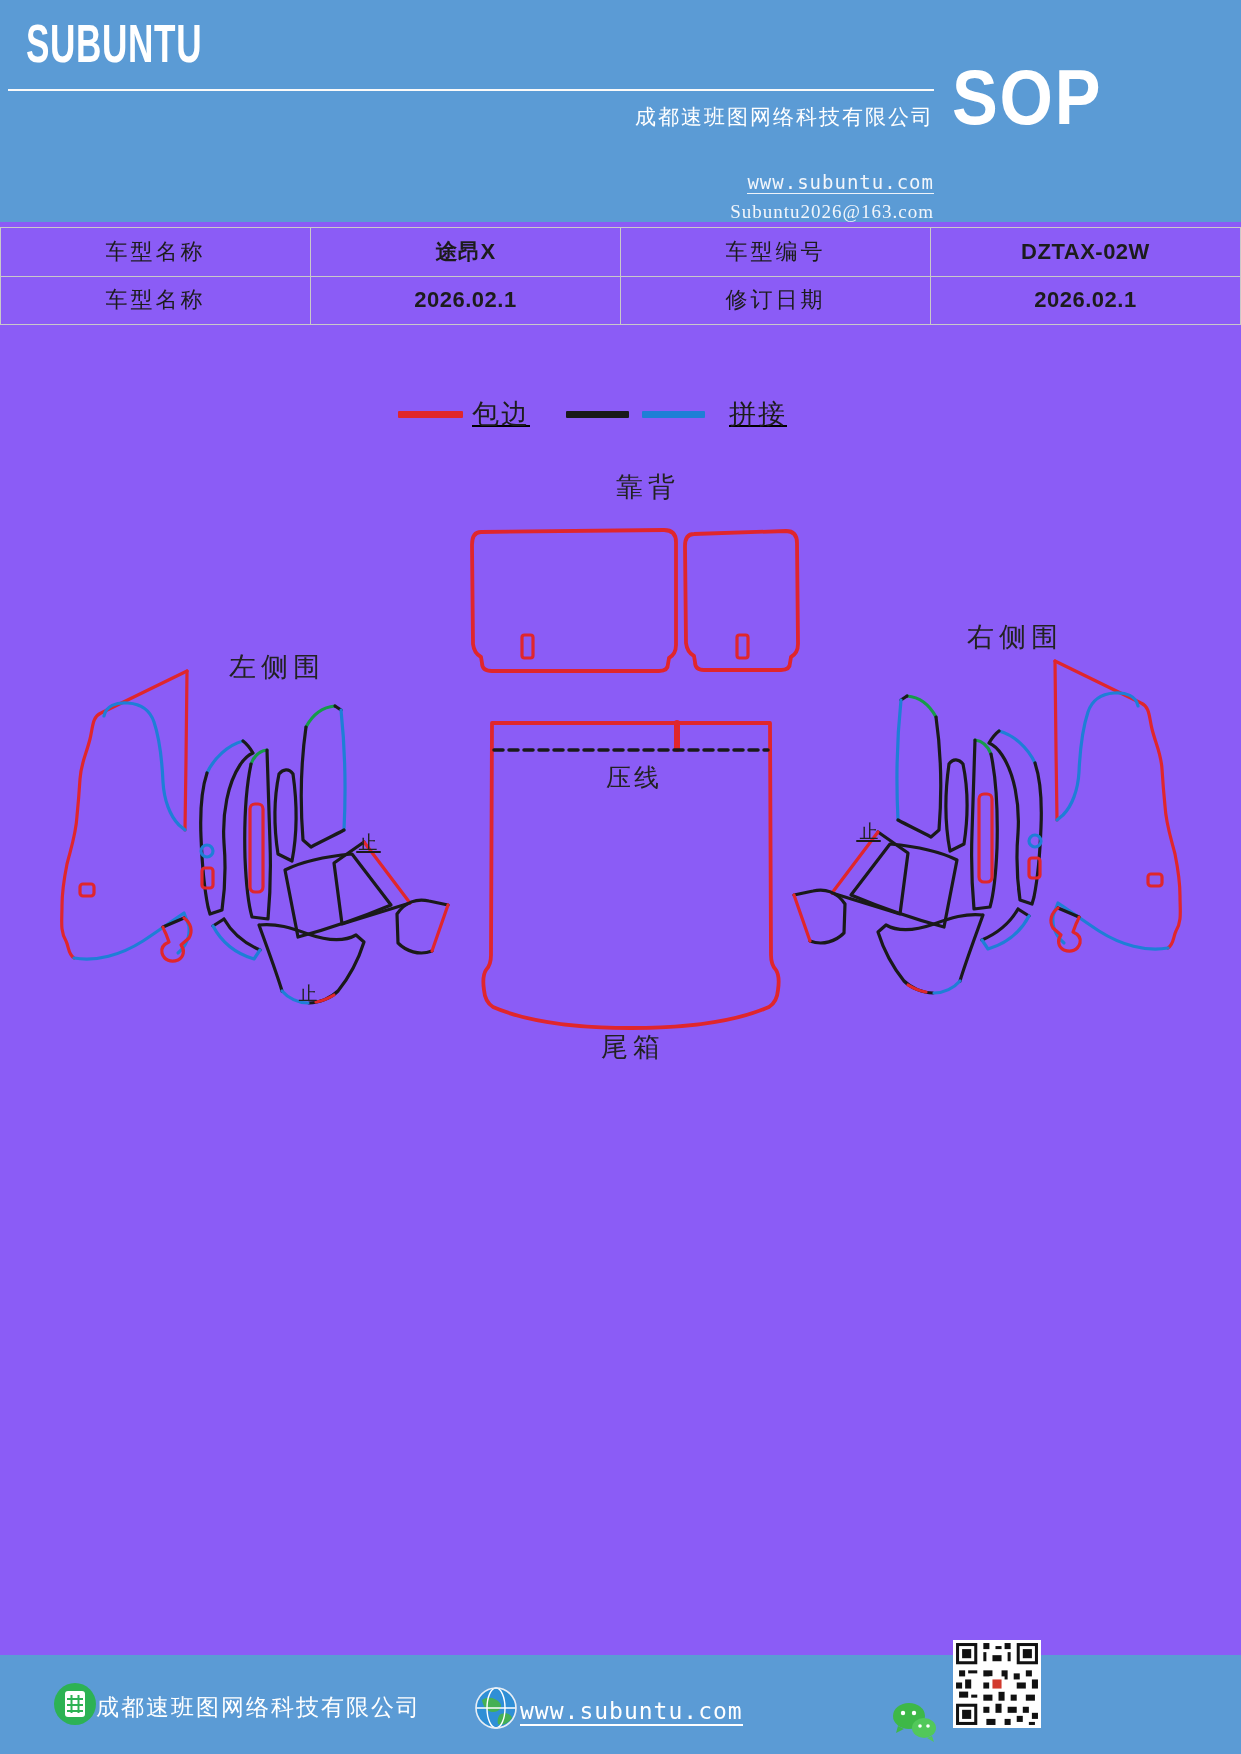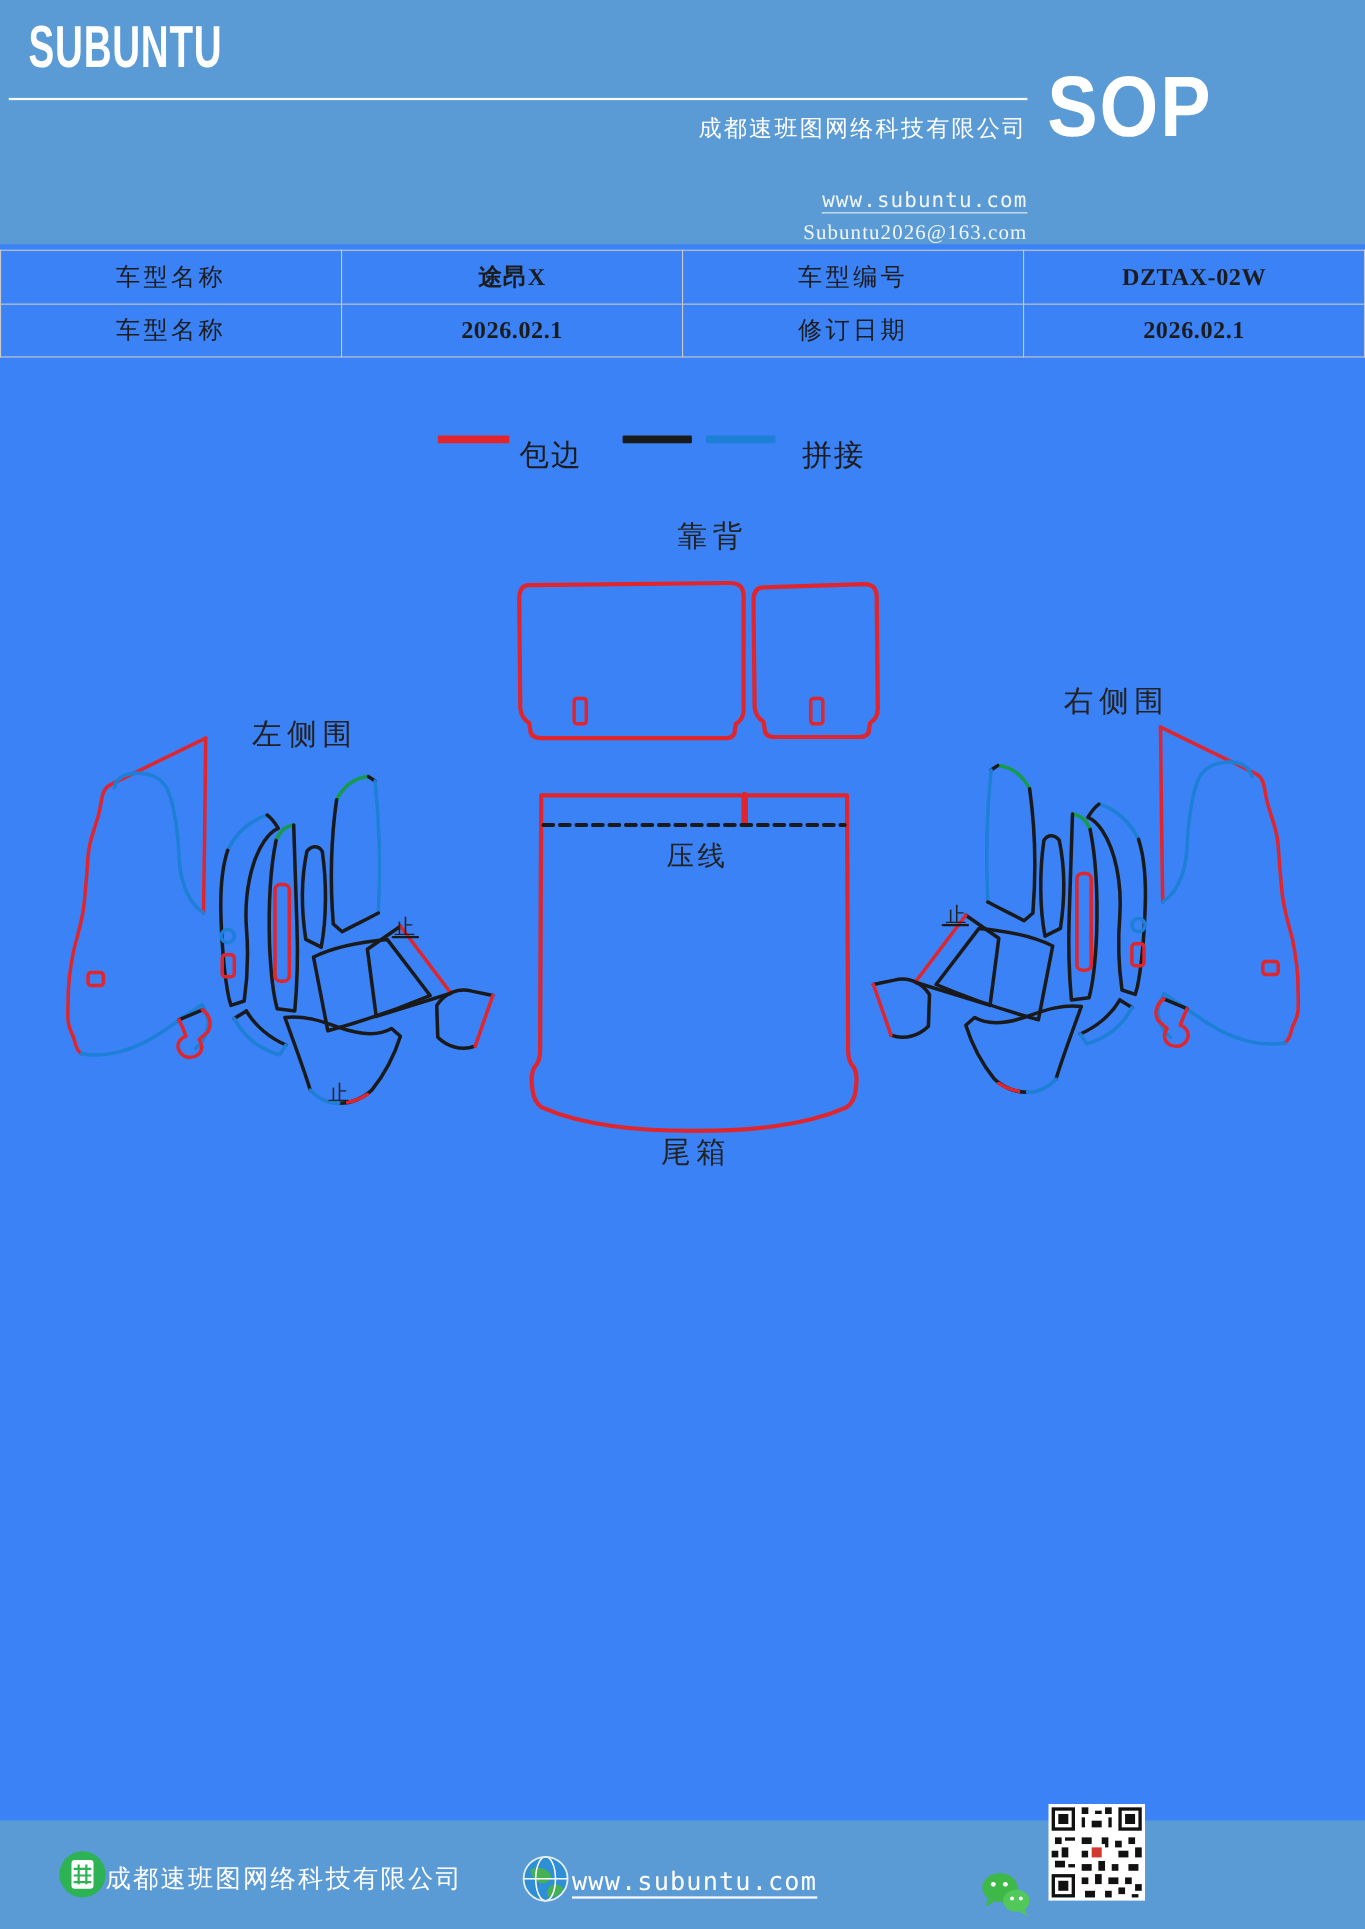--- a/index.html
+++ b/index.html
@@ -1,16 +1,16 @@
 <!DOCTYPE html>
 <html><head>
 <meta charset="utf-8">
 <style>
   html,body{margin:0;padding:0;background:#ffffff;}
-  #page{position:relative;width:1241px;height:1754px;background:#3b82f6;overflow:hidden;
+  #page{position:relative;width:1241px;height:1754px;background:#8b5cf6;overflow:hidden;
         font-family:"Liberation Sans",sans-serif;}
   
   .hdr{position:absolute;left:0;top:0;width:1241px;height:222px;background:#5b9bd5;}
   .logo{position:absolute;left:26px;top:12px;color:#fff;font-size:54px;font-weight:800;
         letter-spacing:1px;transform:scaleX(.65);transform-origin:left top;white-space:nowrap;}
   .hdr-line{position:absolute;left:8px;top:89px;width:926px;height:2px;background:#fafafa;}
   .title{position:absolute;left:28px;top:146px;color:#fff;font-size:37px;font-weight:700;
          font-family:"Liberation Serif",serif;letter-spacing:1px;white-space:nowrap;}
   .company{position:absolute;right:307px;top:103px;color:#fff;font-size:21px;letter-spacing:2px;
            font-family:"Liberation Serif",serif;white-space:nowrap;}
@@ -19,23 +19,23 @@
   .hdr-url{position:absolute;right:307px;top:171px;color:#f2f6fb;font-size:19px;letter-spacing:1px;
            font-family:"DejaVu Sans Mono",monospace;border-bottom:1.5px solid #eef3f9;
            text-decoration:none;white-space:nowrap;cursor:pointer;}
   .hdr-mail{position:absolute;right:307px;top:201px;color:#f2f6fb;font-size:19px;letter-spacing:1px;
            font-family:Liberation Serif, serif;white-space:nowrap;}
   
   .tbl{position:absolute;left:0;top:227px;width:1241px;height:98px;border-collapse:collapse;
        table-layout:fixed;padding-left:10px;}
   .tbl td{border:1px solid #c9c9c9;text-align:center;vertical-align:middle;font-size:22px;color:#1c1c1c;}
   .tbl td.cn{font-family:"Liberation Serif",serif;letter-spacing:3px;}
-  .tbl td.val{font-family:Liberation Serif, serif;font-weight:600;letter-spacing:0.5px;text-align:center;}
-  
-  .legend{position:absolute;left:398px;top:396px;height:36px;display:flex;align-items:flex-start;}
+  .tbl td.val{font-family:Liberation Sans, sans-serif;font-weight:600;letter-spacing:0.5px;text-align:center;}
+  
+  .legend{position:absolute;left:398px;top:396px;height:36px;display:flex;align-items:center;text-decoration:underline;}
   .sw{height:7px;border-radius:1px;}
   .leg-lab{font-size:27px;color:#1c1c1c;font-family:"Liberation Serif",serif;letter-spacing:2px;}
   
   svg.diagram{position:absolute;left:0;top:430px;}
   .diagram path,.diagram rect,.diagram circle,.diagram line{fill:none;stroke-width:3.2;
       stroke-linecap:round;stroke-linejoin:round;}
   .diagram .r{stroke:#e0262c;} .diagram .b{stroke:#1e7fd6;}
   .diagram .g{stroke:#169b4a;} .diagram .k{stroke:#1a1a1a;}
   .diagram .thick{stroke-width:3.8;}
   .diagram text{fill:#222;font-family:"Liberation Serif",serif;stroke:none;}

